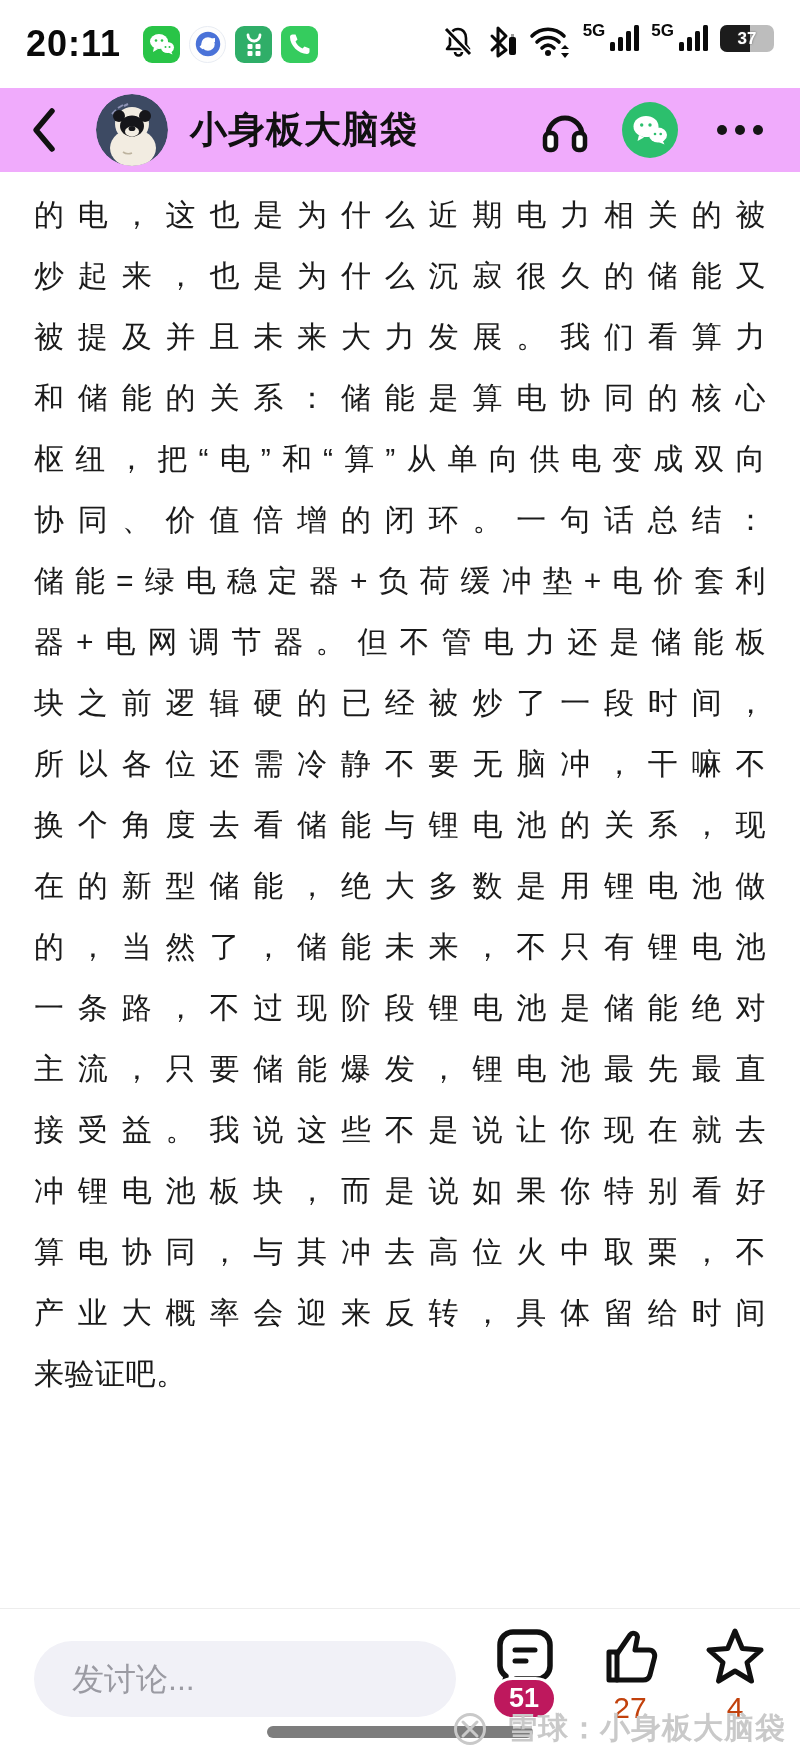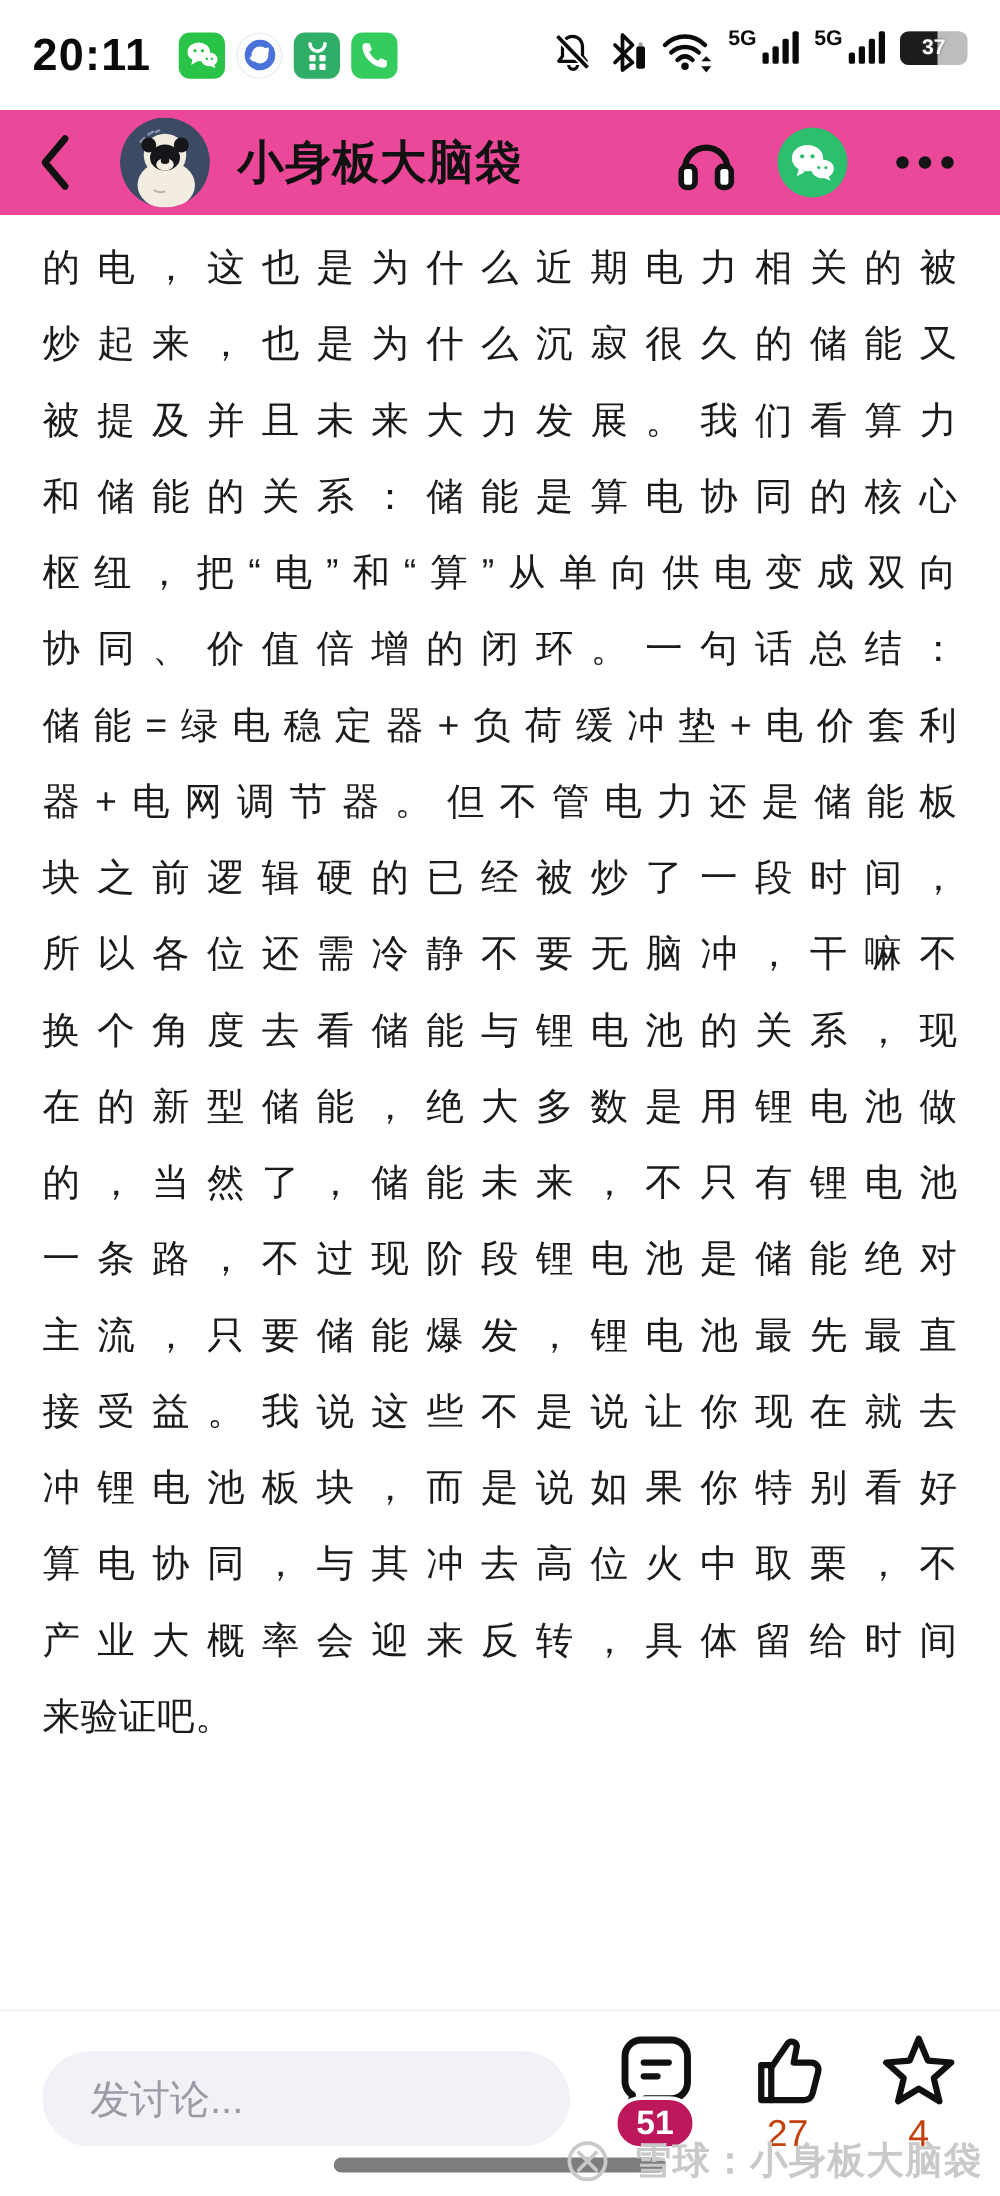--- a/index.html
+++ b/index.html
@@ -19,21 +19,21 @@
   .status-right { margin-left:auto; display:flex; align-items:flex-start; gap:12px; }
   .sig-group { display:flex; align-items:flex-end; gap:3px; }
   .sig-label { font-size:17px; font-weight:700; color:#0a0a0a; line-height:1; margin-right:2px; transform:translateY(-12px); }
   .bars { display:flex; align-items:flex-end; gap:3px; }
   .bars i { display:block; width:5px; background:#0a0a0a; border-radius:1.5px; }
   .battery { position:relative; width:54px; height:27px; border-radius:7px; background:#bdbdbd; overflow:hidden; display:flex; align-items:center; justify-content:center; }
   .battery .fill { position:absolute; left:0; top:0; bottom:0; width:55%; background:#1c1c1c; }
   .battery .pct { position:relative; font-size:17px; font-weight:700; color:#ffffff; text-shadow:0 0 2px #555; }
 
   
-  .nav-bar { position:absolute; top:88px; left:0; right:0; height:84px; display:flex; align-items:center; padding:0 30px; background:#ec4899; }
+  .nav-bar { position:absolute; top:88px; left:0; right:0; height:84px; display:flex; align-items:center; padding:0 30px; background:#f0abfc; }
   .back-btn { width:40px; height:54px; display:flex; align-items:center; justify-content:flex-start; }
   .avatar { width:72px; height:72px; border-radius:50%; overflow:hidden; margin-left:26px; flex:0 0 auto; }
   .nav-title { font-size:37px; font-weight:700; color:#111; margin-left:22px; letter-spacing:1px; }
   .nav-right { margin-left:auto; display:flex; align-items:center; gap:32px; }
   .hp-btn { width:50px; height:50px; display:flex; align-items:center; justify-content:center; }
   .wx-share { width:56px; height:56px; border-radius:50%; background:#2cbf6d; display:flex; align-items:center; justify-content:center; }
   .more-btn { display:flex; align-items:center; gap:8px; width:60px; justify-content:center; }
   .more-btn i { width:10px; height:10px; border-radius:50%; background:#151515; }
 
   

